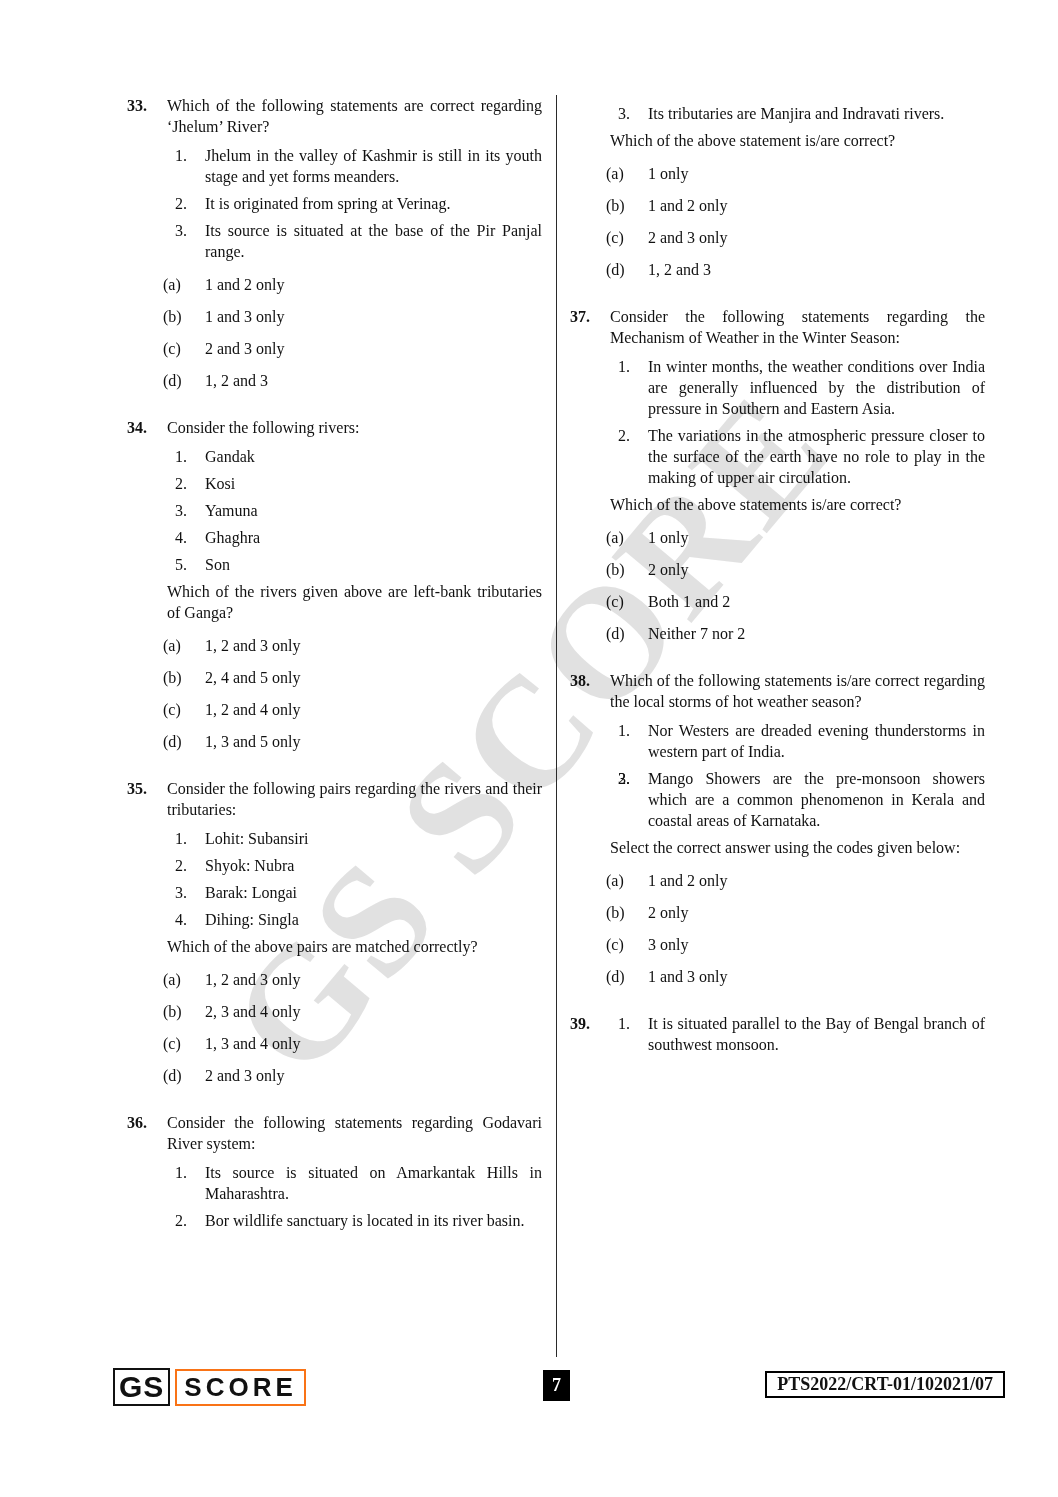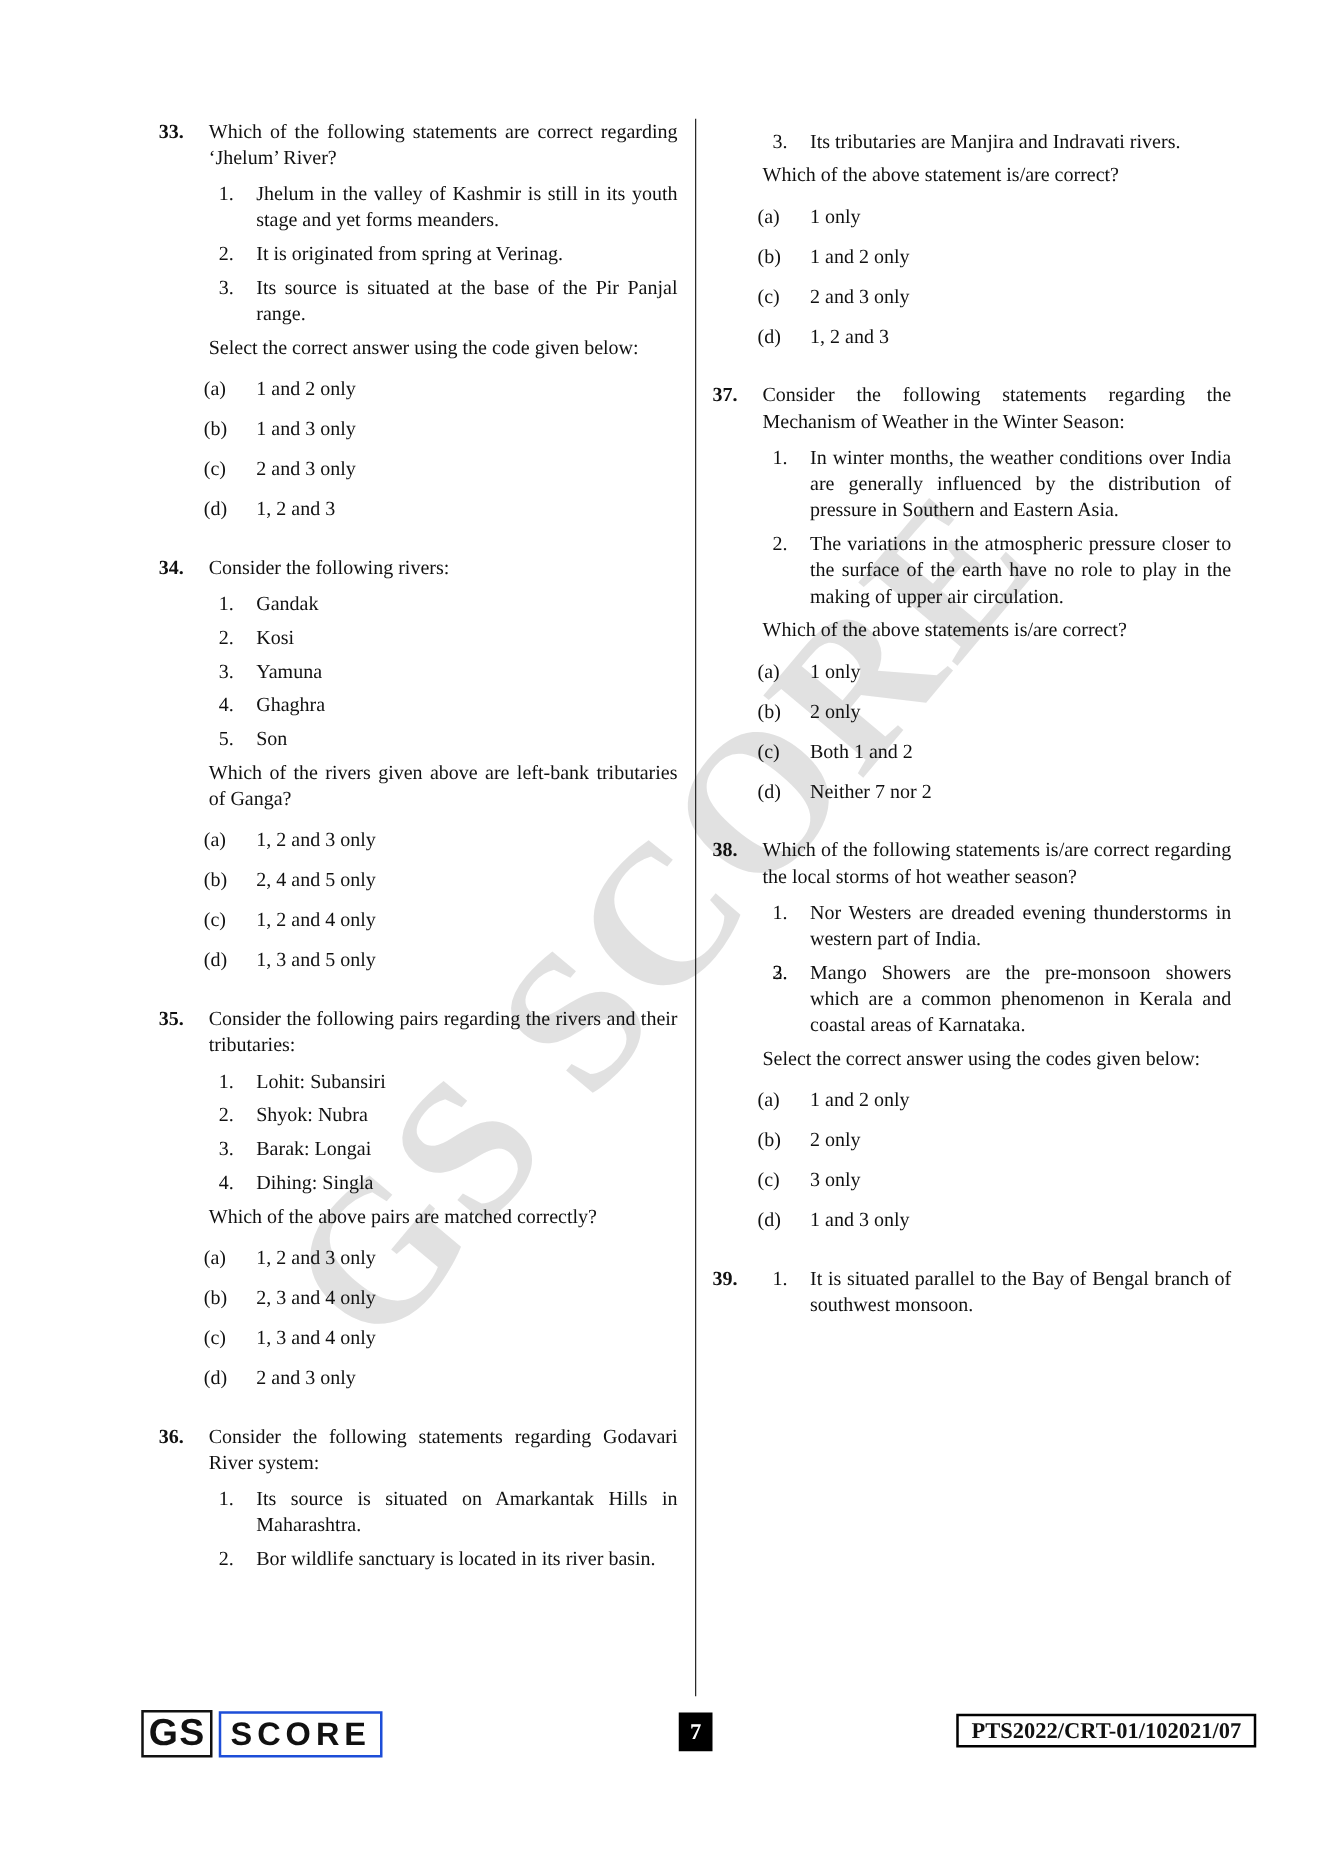--- a/index.html
+++ b/index.html
@@ -37,21 +37,21 @@
   .footer { position:absolute; left:0; top:1368px; width:1058px; height:50px; z-index:2; }
   .logo { position:absolute; left:113px; top:0; display:flex; align-items:center; }
   .logo-gs {
     font-family:"Liberation Sans","DejaVu Sans",sans-serif;
     font-size:30px; font-weight:bold; letter-spacing:1px; margin-right:5px;
     border:2px solid #111; padding:0 4px; background:#fff;
   }
   .logo-score {
     font-family:"Liberation Sans","DejaVu Sans",sans-serif;
     font-size:26px; font-weight:bold; letter-spacing:4px;
-    border:2px solid #1d4ed8; padding:1px 7px; background:#fff;
+    border:2px solid #f97316; padding:1px 7px; background:#fff;
   }
   .page-num {
     position:absolute; left:543px; top:2px; width:27px; height:31px;
     background:#000; color:#fff; font-size:18px; font-weight:bold;
     display:flex; align-items:center; justify-content:center;
   }
   .doc-ref {
     position:absolute; right:53px; top:3px;
     border:2px solid #000; padding:1px 10px;
     font-size:18px; font-weight:bold; background:#fff;text-align:right;
@@ -65,21 +65,20 @@
 
   <div class="columns">
     <div class="col" id="col-left">
         <div class="q-block">
           <div class="q-head"><span class="q-num">33.</span><span class="q-stem-text">Which of the following statements are correct regarding ‘Jhelum’ River?</span></div>
           <div class="numlist">
             <div class="num-item"><span class="item-num">1.</span><span class="item-text">Jhelum in the valley of Kashmir is still in its youth stage and yet forms meanders.</span></div>
             <div class="num-item"><span class="item-num">2.</span><span class="item-text">It is originated from spring at Verinag.</span></div>
             <div class="num-item"><span class="item-num">3.</span><span class="item-text">Its source is situated at the base of the Pir Panjal range.</span></div>
           </div>
-          <div class="q-para">Select the correct answer using the code given below:</div>
           <div class="options">
             <div class="opt-item"><span class="opt-label">(a)</span><span class="opt-text">1 and 2 only</span></div>
             <div class="opt-item"><span class="opt-label">(b)</span><span class="opt-text">1 and 3 only</span></div>
             <div class="opt-item"><span class="opt-label">(c)</span><span class="opt-text">2 and 3 only</span></div>
             <div class="opt-item"><span class="opt-label">(d)</span><span class="opt-text">1, 2 and 3</span></div>
           </div>
         </div>
         <div class="q-block">
           <div class="q-head"><span class="q-num">34.</span><span class="q-stem-text">Consider the following rivers:</span></div>
           <div class="numlist">

